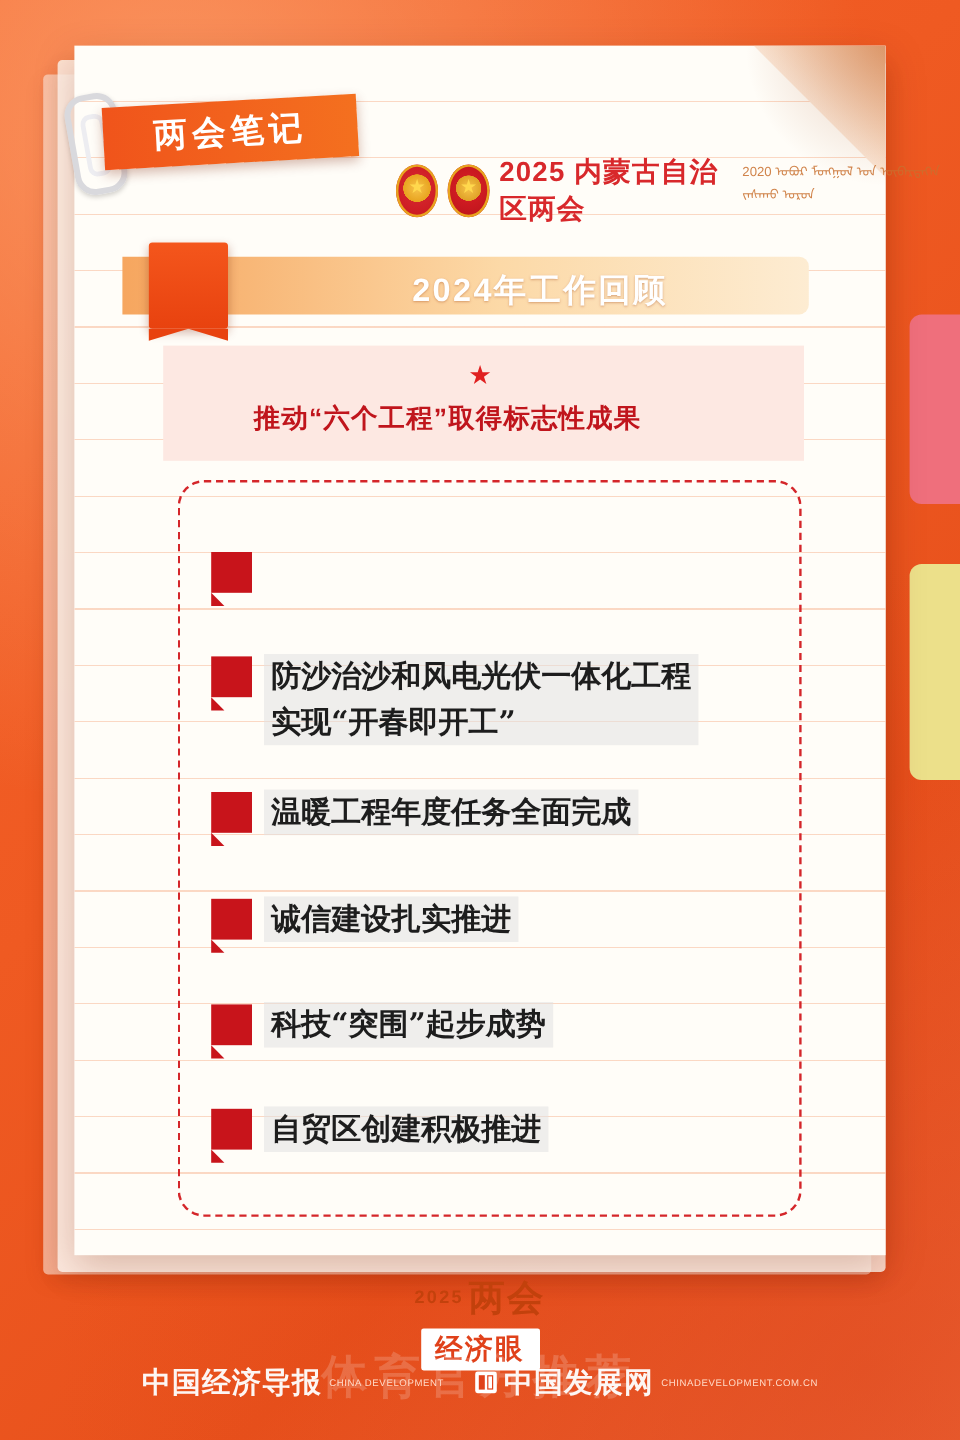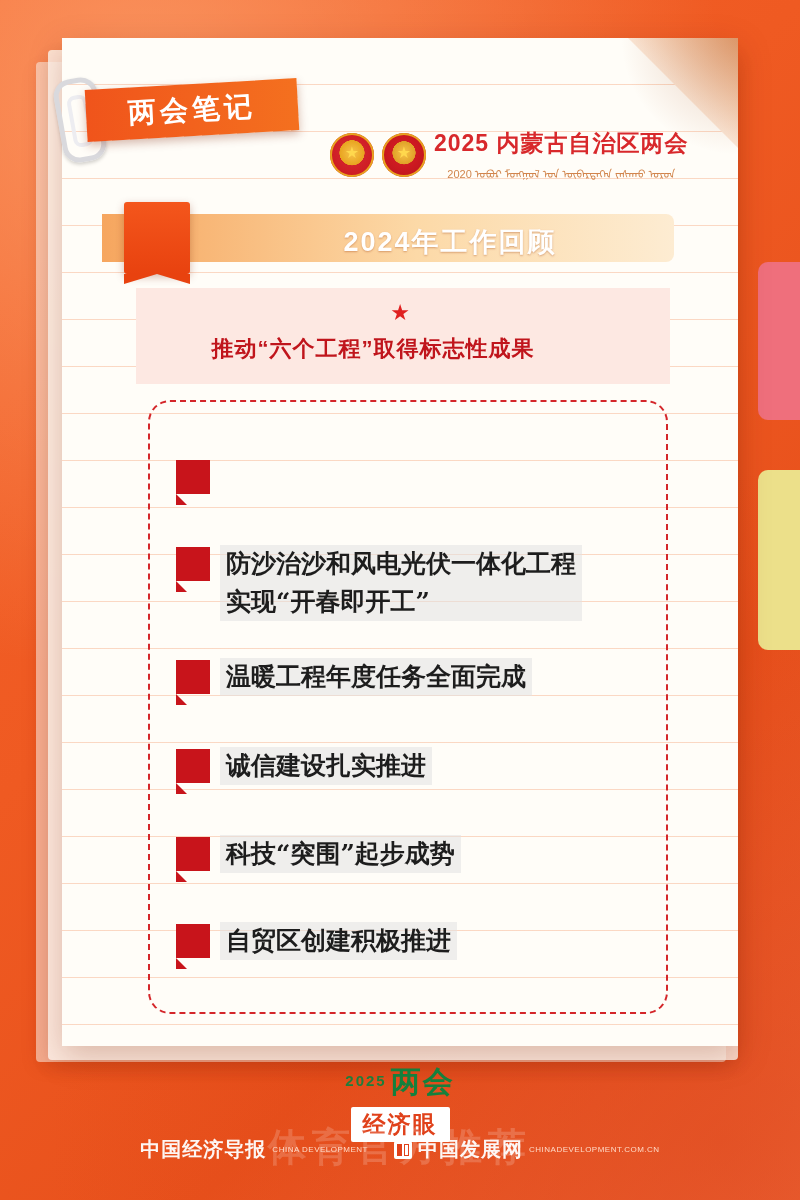--- a/index.html
+++ b/index.html
@@ -83,21 +83,21 @@
     border:4px solid #ededf1;border-radius:8px;
   }
 
   
   .emblem-row{position:absolute;left:330px;top:128px;display:flex;align-items:center;gap:8px;}
   .emblem{width:44px;height:44px;border-radius:50%;
     background:radial-gradient(circle at 50% 45%,#f7c34b 0%,#e8a41f 38%,#d2232a 39%,#c8151c 100%);
     box-shadow:inset 0 0 0 2px #e8a41f;position:relative;}
   .emblem.cppcc{background:radial-gradient(circle at 50% 45%,#f7c34b 0%,#e0a227 35%,#cf1b22 36%,#b8121a 100%);}
   .emblem .star{position:absolute;left:50%;top:46%;transform:translate(-50%,-50%);color:#ffd84d;font-size:16px;line-height:1;}
-  .head-text{display:flex;flex-direction:column;text-align:center;}
+  .head-text{display:flex;flex-direction:row;}
   .head-title{font-size:23px;font-weight:700;color:#d8282b;letter-spacing:1px;}
   .head-sub{font-size:11px;color:#c9702f;letter-spacing:3px;margin-top:3px;opacity:.85;}
 
   
   .banner{
     position:absolute;left:102px;top:214px;width:572px;height:48px;
     background:linear-gradient(90deg,#f6a65f 0%,#fcd9a7 55%,#fdecd2 100%);
     border-radius:0 8px 8px 0;display:flex;align-items:center;
   }
   .banner-tab{
@@ -145,32 +145,32 @@
     margin-left:10px;font-size:25px;line-height:38px;color:#1d1d1d;font-weight:700;
     font-family:"DejaVu Serif","Liberation Serif",serif;
     background:rgba(226,226,226,.55);padding:0 6px;
   }
 
   
   .footer-logo{
     position:absolute;left:50%;transform:translateX(-50%);top:1062px;
     width:180px;text-align:center;
   }
-  .fl-top{font-size:30px;font-weight:700;color:#15803d;letter-spacing:2px;}
+  .fl-top{font-size:30px;font-weight:700;color:#c2410c;letter-spacing:2px;}
   .fl-top small{font-size:15px;vertical-align:6px;margin-right:4px;opacity:.95;}
   .fl-bot{
     display:inline-block;margin-top:4px;padding:2px 12px;background:#fff;
     color:#e0411a;font-size:23px;font-weight:700;letter-spacing:2px;border-radius:2px;
   }
   .footer-row{
     position:absolute;left:0;right:0;top:1136px;display:flex;justify-content:center;
     align-items:center;gap:26px;
   }
   .brand{display:flex;align-items:center;gap:6px;}
-  .brand-cn{color:#fff;font-size:20px;font-weight:700;letter-spacing:1px;opacity:.95;}
+  .brand-cn{color:#fff;font-size:24px;font-weight:700;letter-spacing:1px;opacity:.95;}
   .brand-en{color:#ffd9c6;font-size:8px;letter-spacing:.5px;}
   .mini-mark{width:18px;height:18px;background:#fff;position:relative;border-radius:2px;}
   .mini-mark:after{content:"";position:absolute;left:3px;top:3px;width:5px;height:12px;background:#e0411a;}
   .mini-mark:before{content:"";position:absolute;left:10px;top:3px;width:5px;height:12px;border:1px solid #e0411a;box-sizing:border-box;}
   .watermark{
     position:absolute;left:0;right:0;top:1122px;text-align:center;
     font-size:38px;font-weight:700;color:rgba(255,255,255,.18);letter-spacing:6px;
     pointer-events:none;
   }
 </style>

